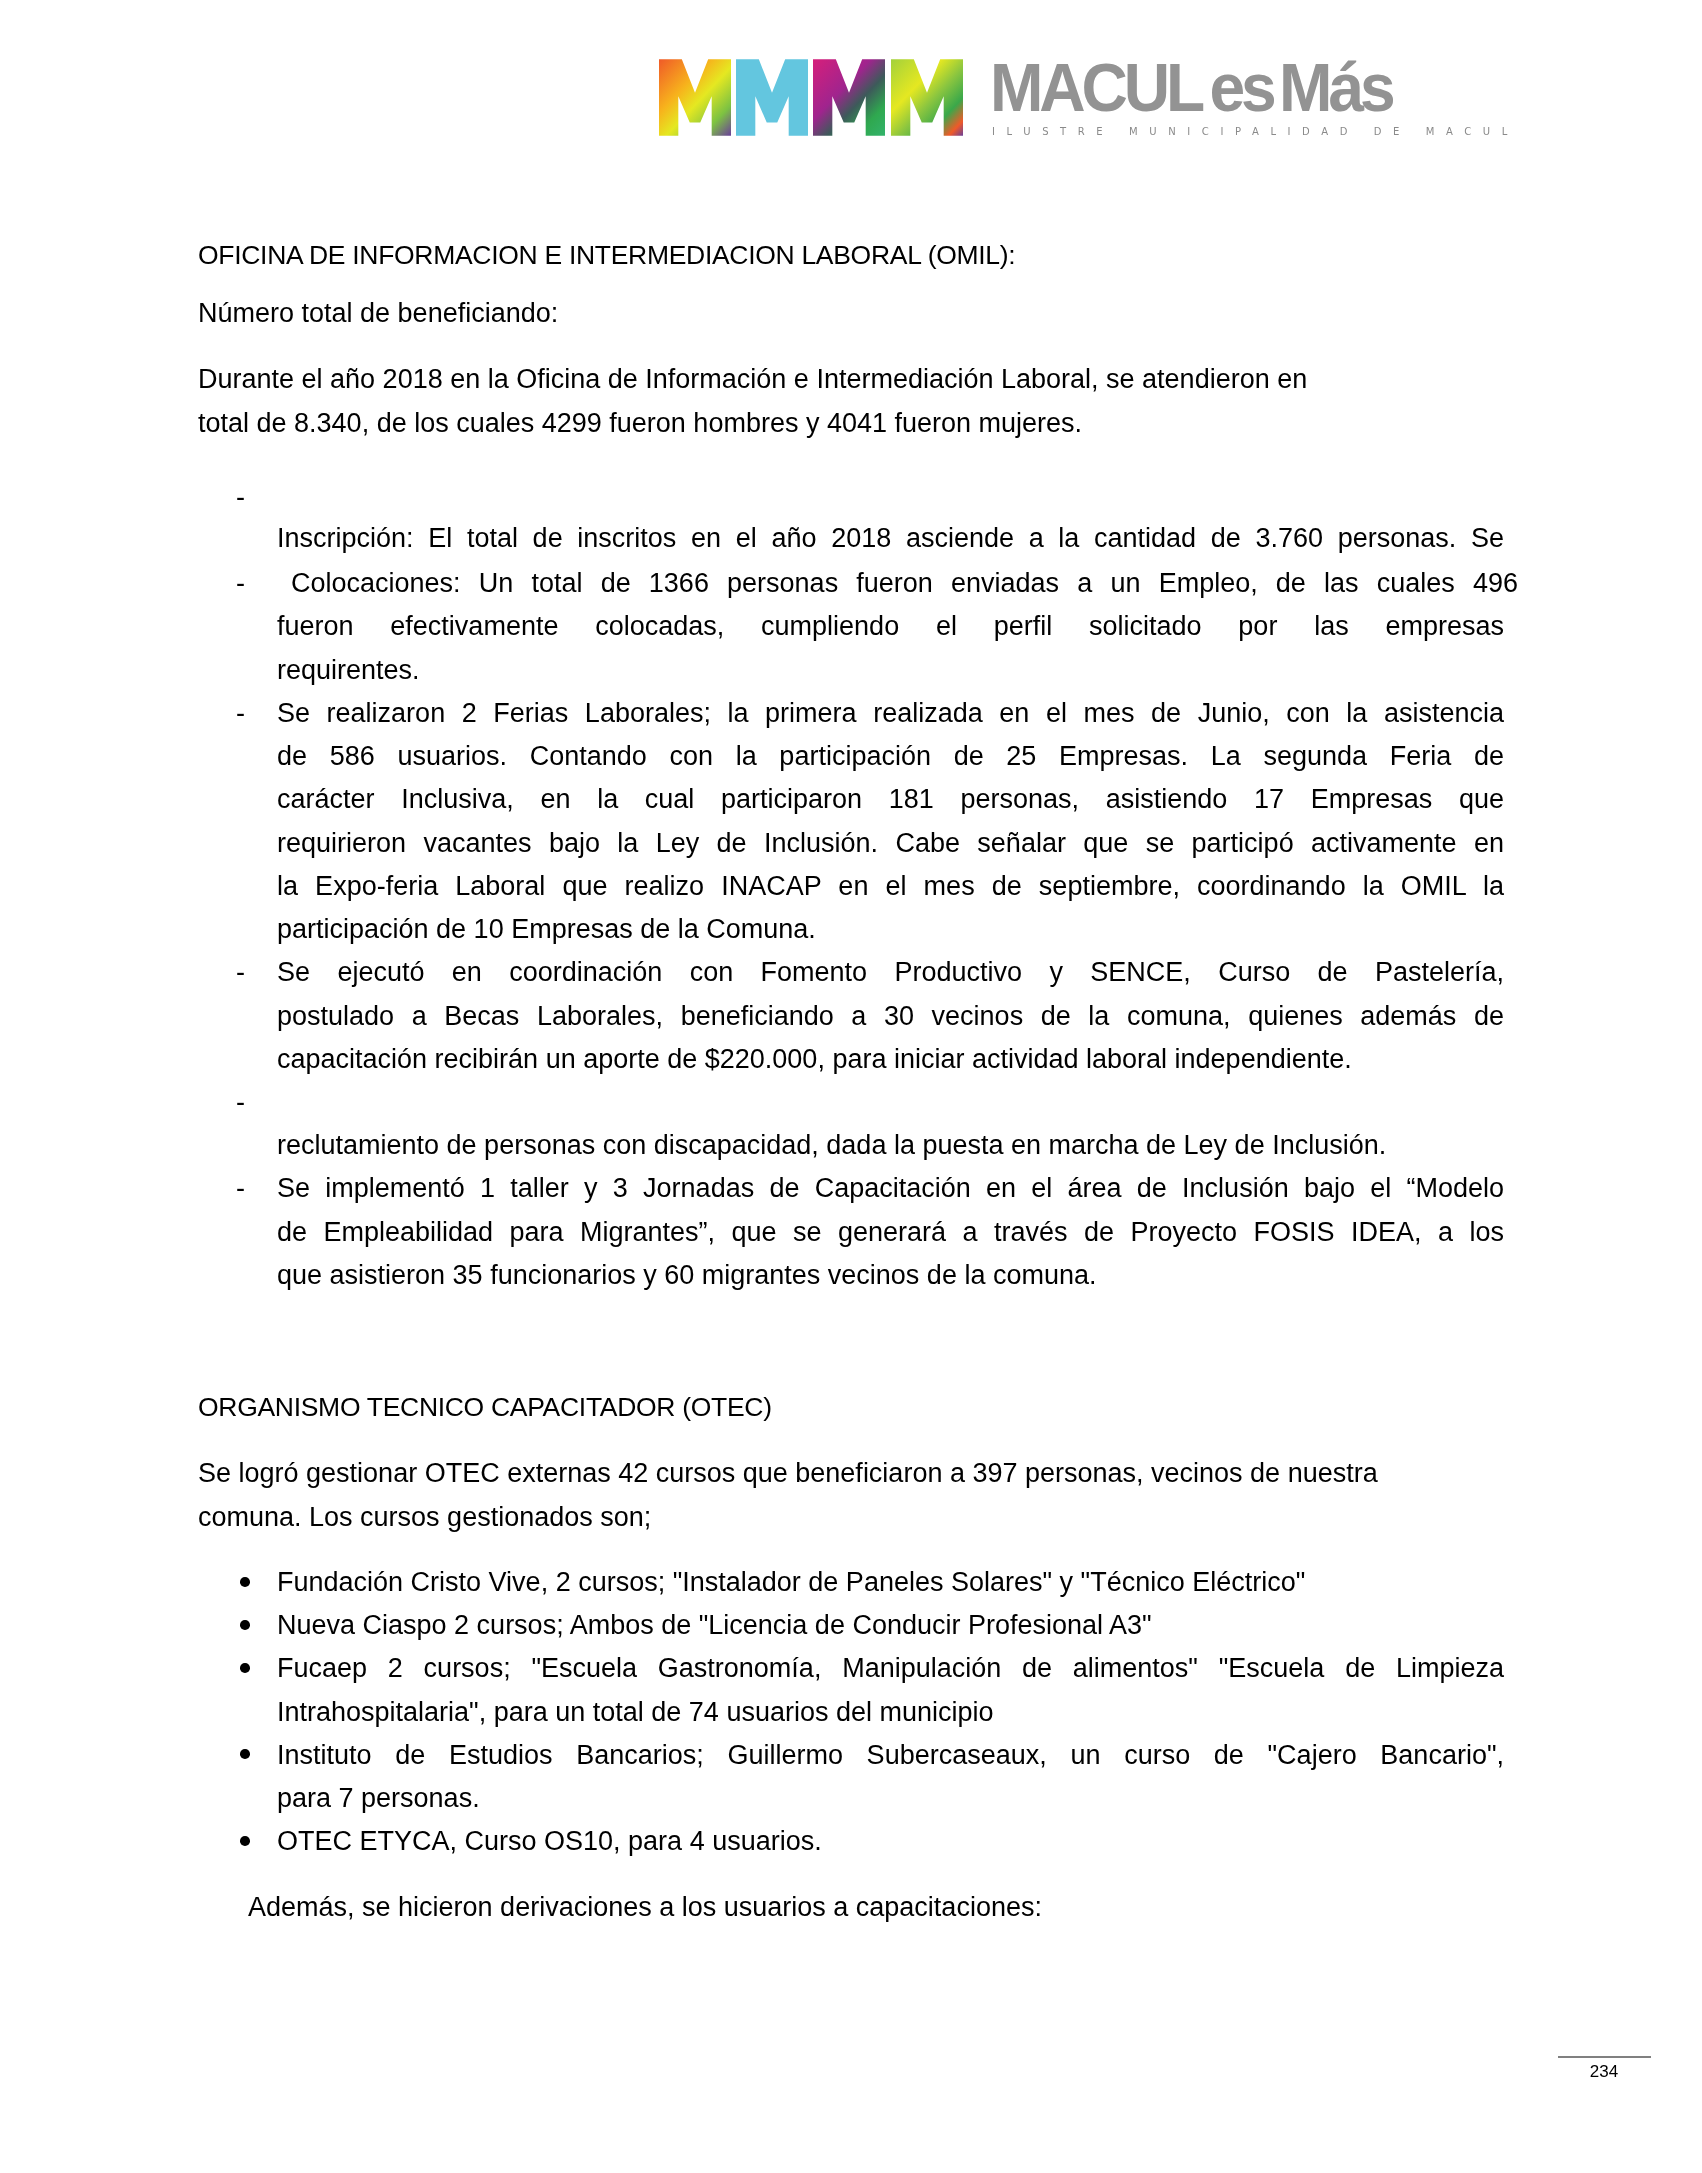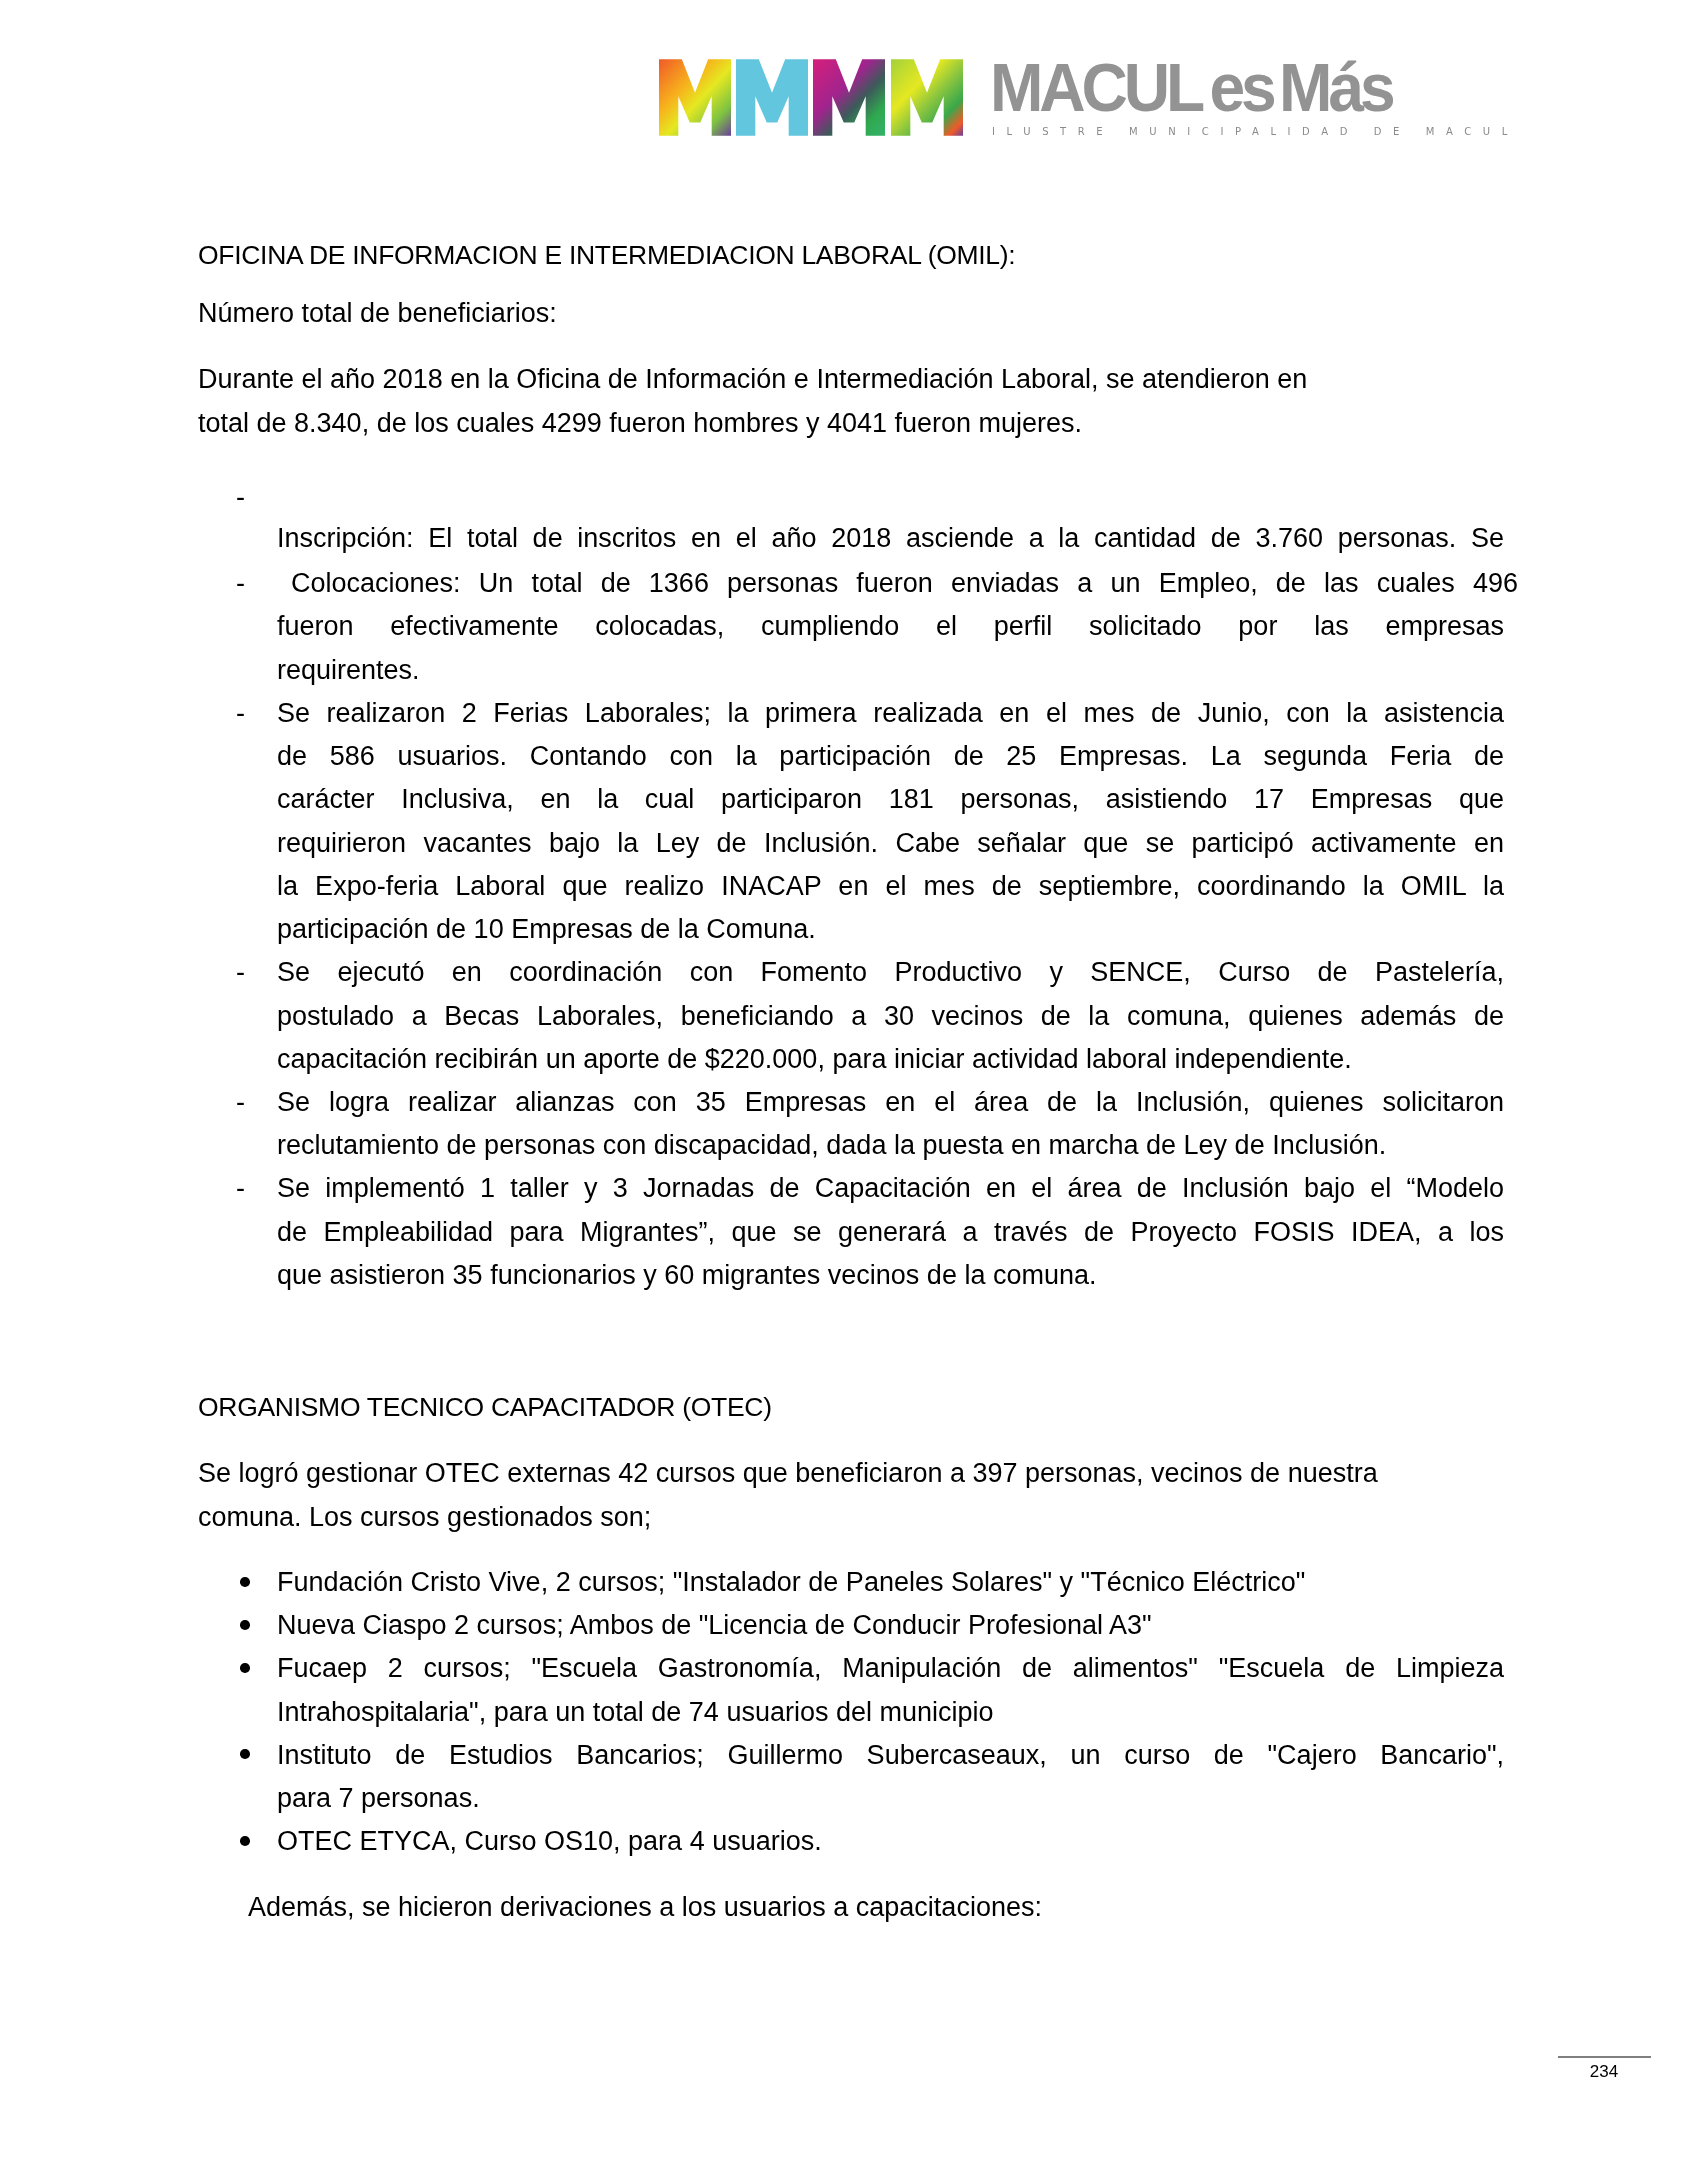--- a/index.html
+++ b/index.html
@@ -89,21 +89,21 @@
           </svg>
       </div>
     </div>
     <div class="brand">
       <span>MACUL</span><span class="es">es</span><span class="mas">Más</span>
     </div>
     <div class="tagline">ILUSTRE MUNICIPALIDAD DE MACUL</div>
   </div>
 
   <div class="line body-l heading" style="top:239px">OFICINA DE INFORMACION E INTERMEDIACION LABORAL (OMIL):</div>
-  <div class="line body-l" style="top:297px">Número total de beneficiarios:</div>
+  <div class="line body-l" style="top:297px">Número total de beneficiando:</div>
   <div class="line body-l" style="top:363px">Durante el año 2018 en la Oficina de Información e Intermediación Laboral, se atendieron en</div>
   <div class="line body-l" style="top:407px">total de 8.340, de los cuales 4299 fueron hombres y 4041 fueron mujeres.</div>
 
   <div class="dash" style="top:481px">-</div>
   <div class="line item-l just" style="top: 481px; white-space: normal; margin-top: 41px;">Inscripción: El total de inscritos en el año 2018 asciende a la cantidad de 3.760 personas. Se</div>
 
   <div class="dash" style="top:567px">-</div>
   <div class="line item-l just" style="top: 567px; white-space: normal; margin-left: 14px;">Colocaciones: Un total de 1366 personas fueron enviadas a un Empleo, de las cuales 496</div>
   <div class="line item-l just" style="top: 610px; white-space: normal;">fueron efectivamente colocadas, cumpliendo el perfil solicitado por las empresas</div>
   <div class="line item-l" style="top:654px">requirentes.</div>
@@ -115,21 +115,20 @@
   <div class="line item-l just" style="top: 827px; white-space: normal;">requirieron vacantes bajo la Ley de Inclusión. Cabe señalar que se participó activamente en</div>
   <div class="line item-l just" style="top: 870px; white-space: normal;">la Expo-feria Laboral que realizo INACAP en el mes de septiembre, coordinando la OMIL la</div>
   <div class="line item-l" style="top:913px">participación de 10 Empresas de la Comuna.</div>
 
   <div class="dash" style="top:956px">-</div>
   <div class="line item-l just" style="top: 956px; white-space: normal;">Se ejecutó en coordinación con Fomento Productivo y SENCE, Curso de Pastelería,</div>
   <div class="line item-l just" style="top: 1000px; white-space: normal;">postulado a Becas Laborales, beneficiando a 30 vecinos de la comuna, quienes además de</div>
   <div class="line item-l" style="top:1043px">capacitación recibirán un aporte de $220.000, para iniciar actividad laboral independiente.</div>
 
   <div class="dash" style="top:1086px">-</div>
-  <div class="line item-l just" style="top: 1086px; white-space: normal;">Se logra realizar alianzas con 35 Empresas en el área de la Inclusión, quienes solicitaron</div>
   <div class="line item-l" style="top:1129px">reclutamiento de personas con discapacidad, dada la puesta en marcha de Ley de Inclusión.</div>
 
   <div class="dash" style="top:1172px">-</div>
   <div class="line item-l just" style="top: 1172px; white-space: normal;">Se implementó 1 taller y 3 Jornadas de Capacitación en el área de Inclusión bajo el “Modelo</div>
   <div class="line item-l just" style="top: 1216px; white-space: normal;">de Empleabilidad para Migrantes”, que se generará a través de Proyecto FOSIS IDEA, a los</div>
   <div class="line item-l" style="top:1259px">que asistieron 35 funcionarios y 60 migrantes vecinos de la comuna.</div>
 
   <div class="line body-l heading" style="top:1391px">ORGANISMO TECNICO CAPACITADOR (OTEC)</div>
   <div class="line body-l" style="top:1457px">Se logró gestionar OTEC externas 42 cursos que beneficiaron a 397 personas, vecinos de nuestra</div>
   <div class="line body-l" style="top:1501px">comuna. Los cursos gestionados son;</div>

